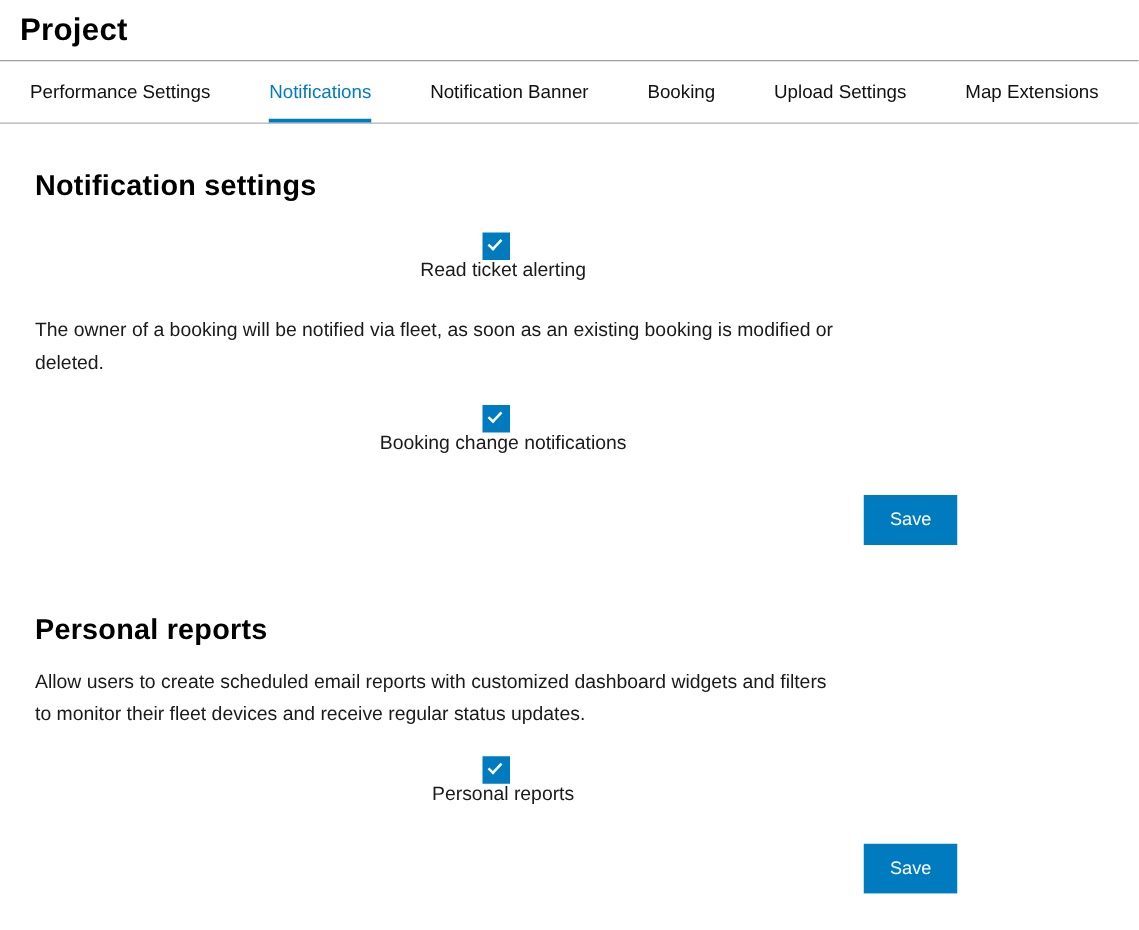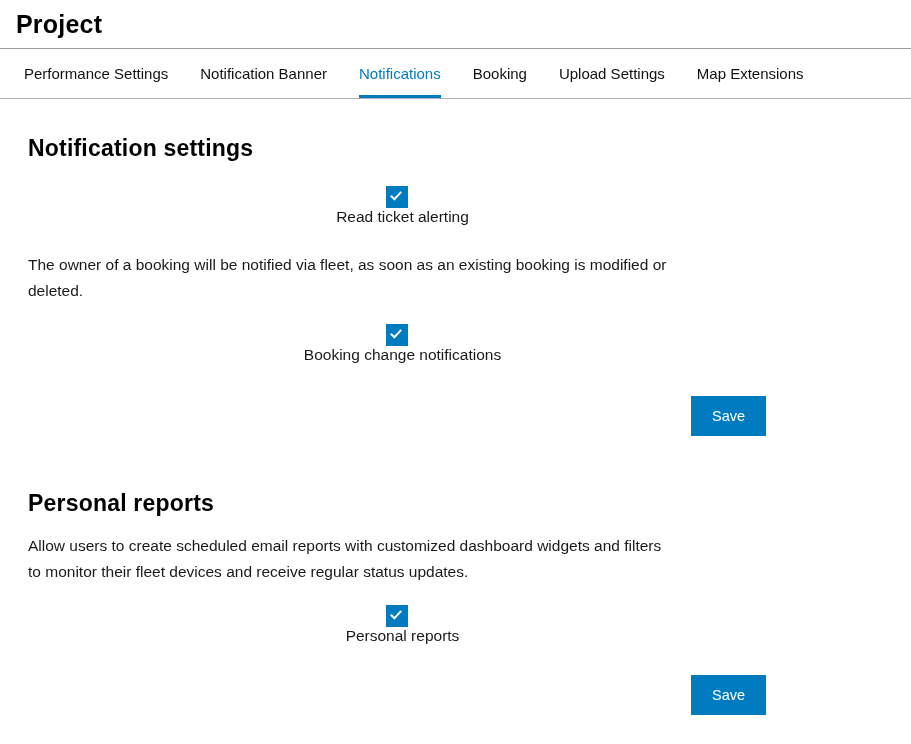--- a/index.html
+++ b/index.html
@@ -26,20 +26,21 @@
     letter-spacing: 0.2px;
   }
 
   
   .tab-bar {
     display: flex;
     align-items: stretch;
     height: 50px;
     padding-left: 24px;
     border-bottom: 1px solid #aeb2b6;
+    justify-content: space-between;
   }
   .tab {
     display: flex;
     align-items: center;
     margin-right: 32px;
     font-size: 15px;
     color: #111111;
     cursor: pointer;
     border-bottom: 3px solid transparent;
     padding-top: 3px; 
@@ -123,22 +124,22 @@
 </style>
 </head>
 <body>
 
 <header class="page-header">
   <h1>Project</h1>
 </header>
 
 <nav class="tab-bar">
   <div class="tab">Performance Settings</div>
+  <div class="tab active">Notifications</div>
   <div class="tab">Notification Banner</div>
-  <div class="tab active">Notifications</div>
   <div class="tab">Booking</div>
   <div class="tab">Upload Settings</div>
   <div class="tab">Map Extensions</div>
 </nav>
 
 <main>
 
   <section>
     <h2 class="s1-heading">Notification settings</h2>
 

